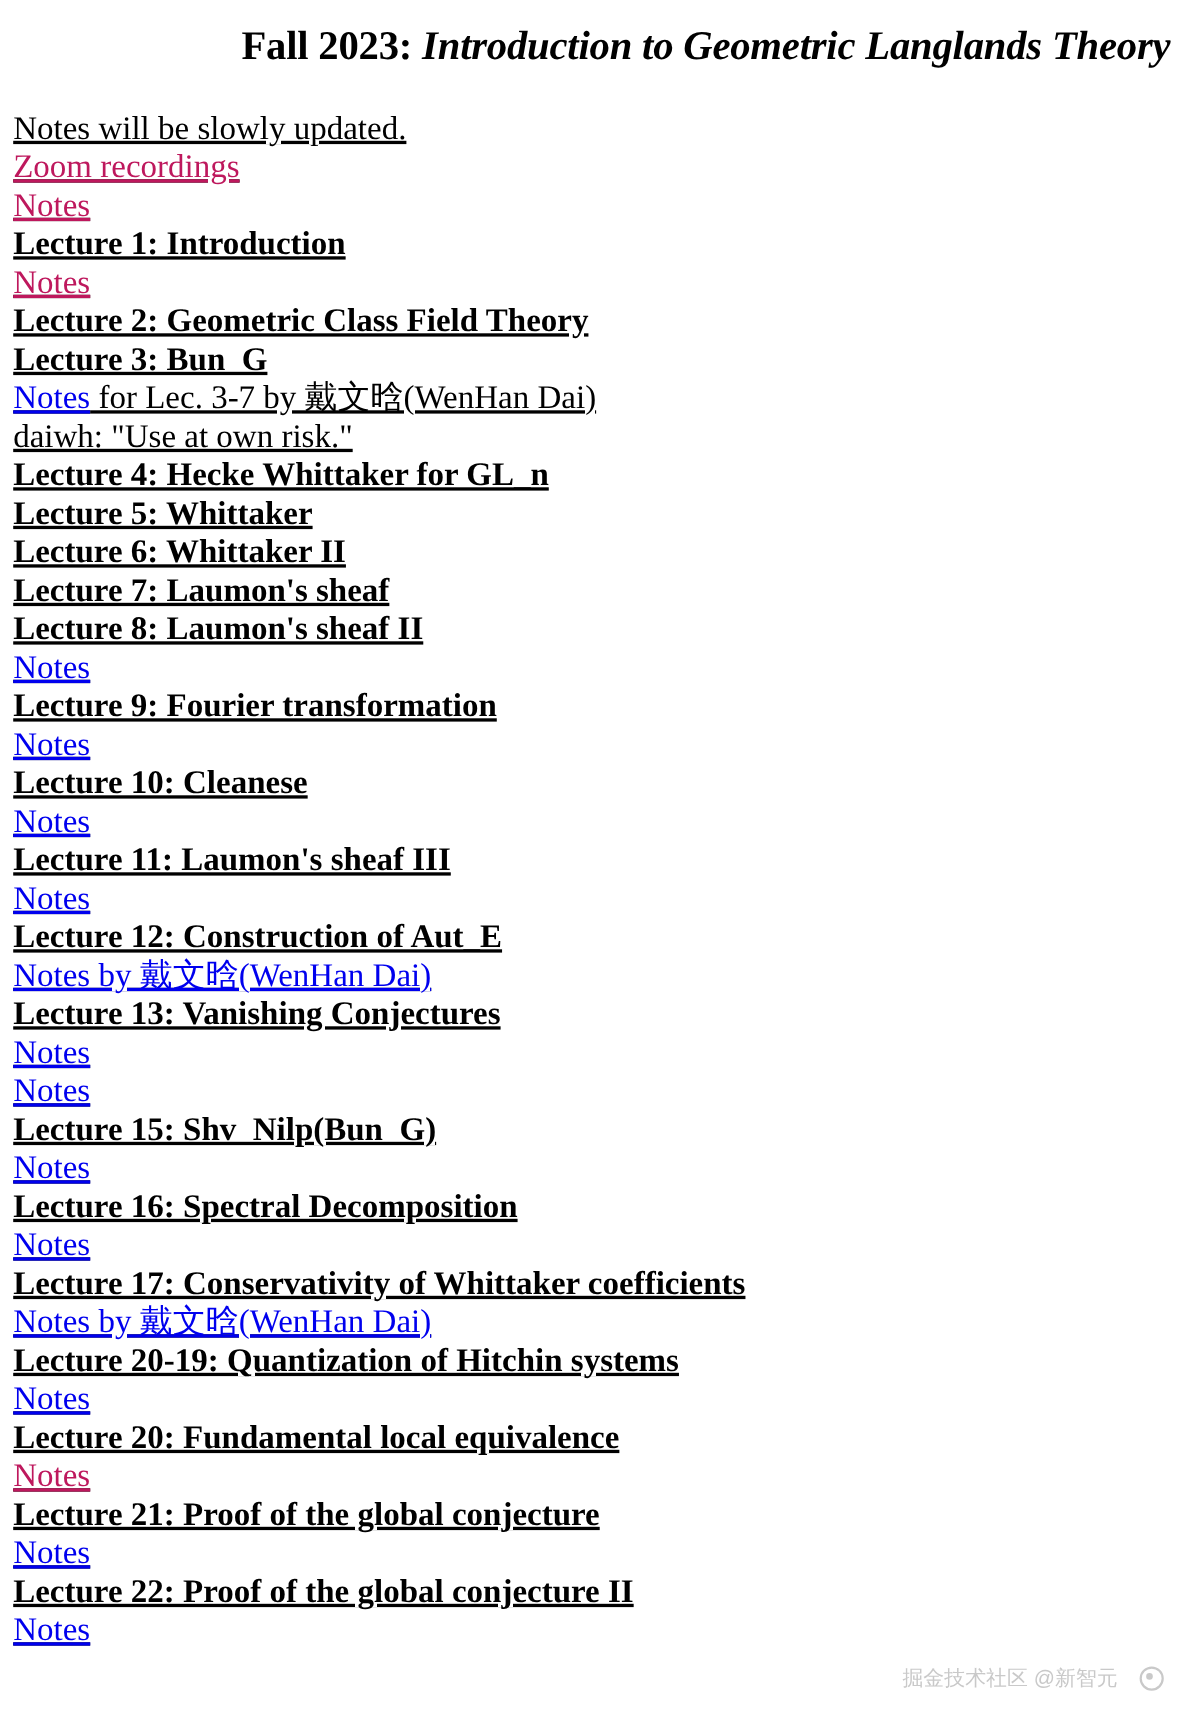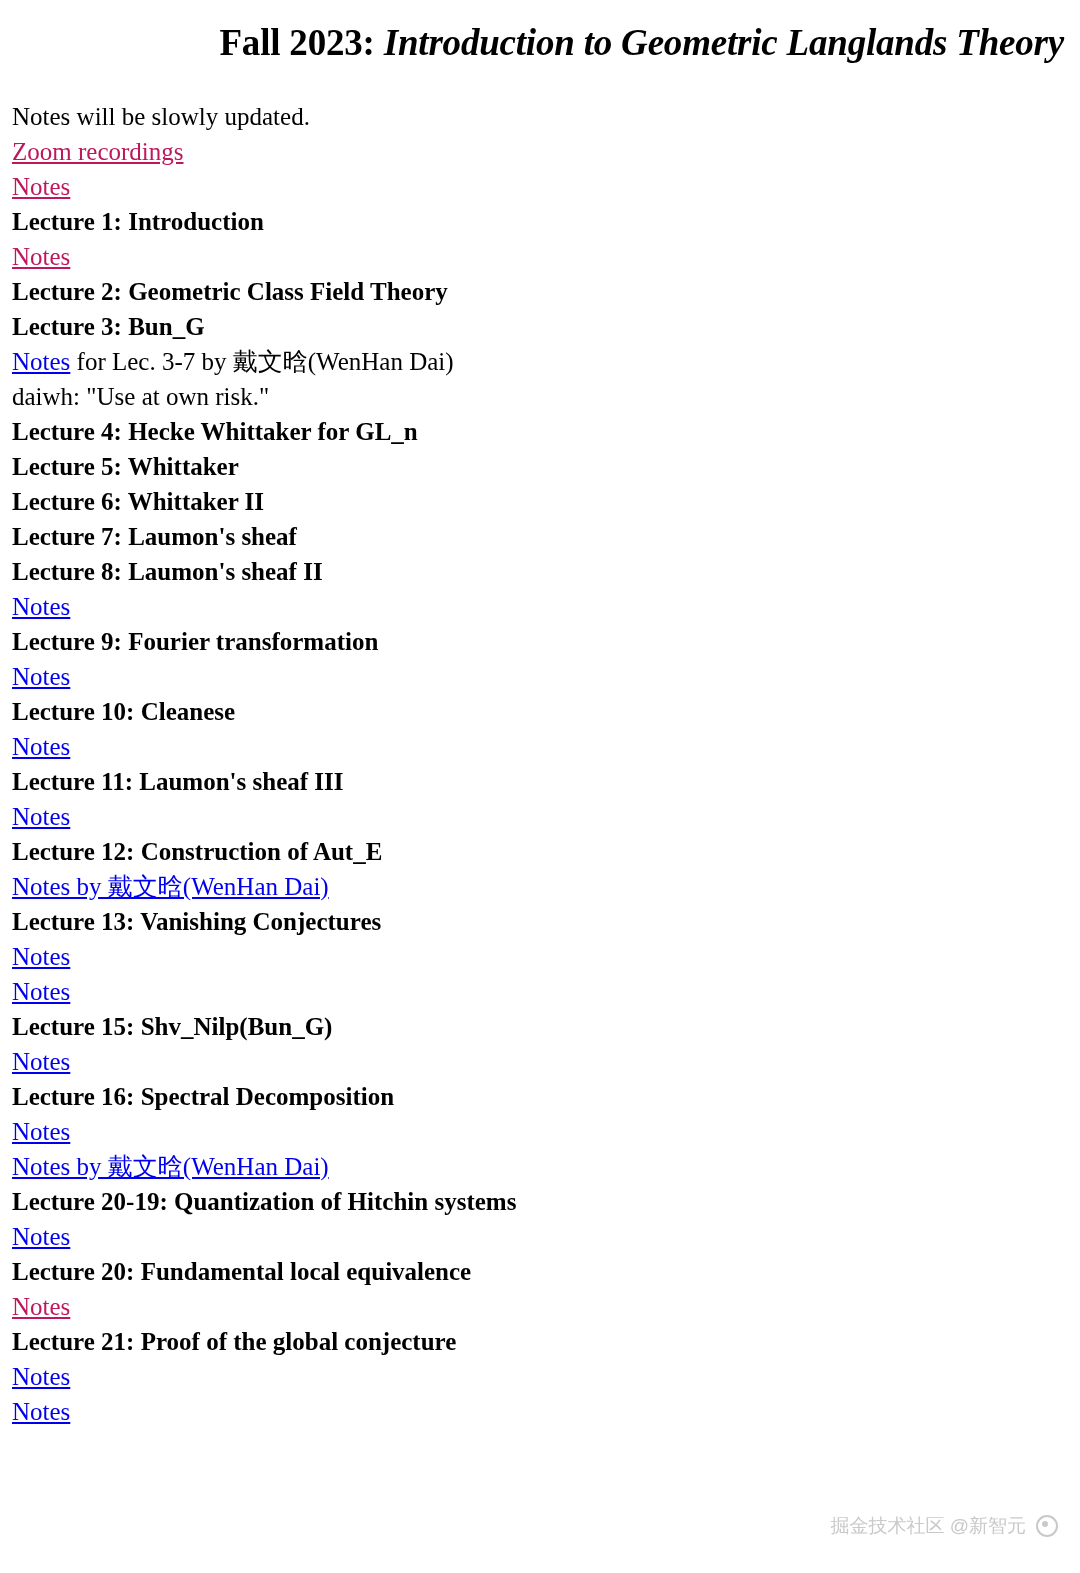--- a/index.html
+++ b/index.html
@@ -23,23 +23,24 @@
     font-weight: bold;
     margin: 0 0 34px 0;
     line-height: 1.15;
     letter-spacing: -0.2px;
     text-align: right;
   }
   h1.page-title .italic-part {
     font-style: italic;
   }
   .line {
-    font-size: 25px;
+    font-size: 30px;
     line-height: 35px;
     white-space: nowrap;
+    text-decoration: underline;
   }
   .note-text {
     font-weight: normal;
   }
   .lecture {
     font-weight: bold;
   }
   a.link {
     color: #0000ee;
     text-decoration: underline;
@@ -50,21 +51,21 @@
   }
   .watermark {
     position: absolute;
     right: 22px;
     bottom: 34px;
     font-family: "Liberation Sans", sans-serif;
     font-size: 19px;
     color: #c9c9c9;
     display: flex;
     align-items: center;
-    gap: 10px;
+    gap: 20px;
     white-space: nowrap;
   }
   .watermark .wm-logo {
     width: 18px;
     height: 18px;
     border-radius: 50%;
     border: 2px solid #c9c9c9;
     display: inline-block;
     position: relative;
   }
@@ -116,27 +117,29 @@
       <div class="line"><a class="link">Notes</a></div>
       <div class="line lecture">Lecture 12: Construction of Aut_E</div>
       <div class="line"><a class="link">Notes by 戴文晗(WenHan Dai)</a></div>
       <div class="line lecture">Lecture 13: Vanishing Conjectures</div>
       <div class="line"><a class="link">Notes</a></div>
       <div class="line"><a class="link">Notes</a></div>
       <div class="line lecture">Lecture 15: Shv_Nilp(Bun_G)</div>
       <div class="line"><a class="link">Notes</a></div>
       <div class="line lecture">Lecture 16: Spectral Decomposition</div>
       <div class="line"><a class="link">Notes</a></div>
+      <div class="line lecture">Lecture 17: Conservativity of Whittaker coefficients</div>
       <div class="line"><a class="link">Notes by 戴文晗(WenHan Dai)</a></div>
       <div class="line lecture">Lecture 20-19: Quantization of Hitchin systems</div>
       <div class="line"><a class="link">Notes</a></div>
       <div class="line lecture">Lecture 20: Fundamental local equivalence</div>
       <div class="line"><a class="link visited">Notes</a></div>
       <div class="line lecture">Lecture 21: Proof of the global conjecture</div>
       <div class="line"><a class="link">Notes</a></div>
+      <div class="line lecture">Lecture 22: Proof of the global conjecture II</div>
       <div class="line"><a class="link">Notes</a></div>
     </div>
 
 </div>
 
 <div class="watermark">
   <span class="wm-text">掘金技术社区 @新智元</span>
   <span class="wm-logo"></span>
 </div>
 

